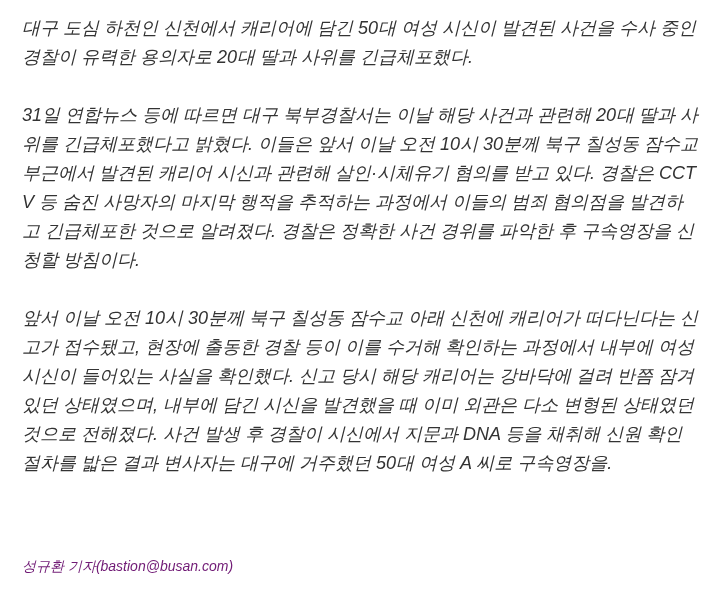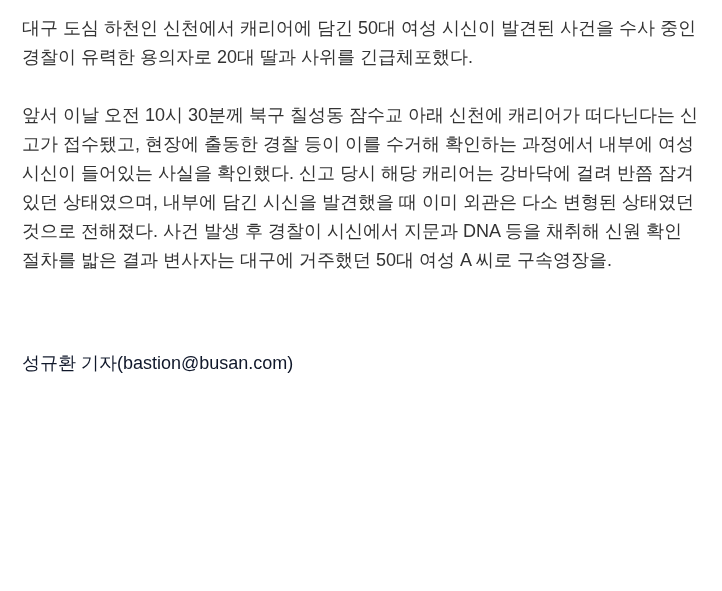--- a/index.html
+++ b/index.html
@@ -16,34 +16,36 @@
     font-family: "Liberation Sans", "DejaVu Sans", sans-serif;
   }
   .article-body {
     padding: 14px 22px 0 22px;
     color: #333333;
     font-size: 18px;
     line-height: 29px;
     text-align: left;
     word-break: break-all;
     overflow-wrap: break-word;
+    font-style: italic;
   }
   .article-body p {
     margin: 0 0 29px 0;
     padding: 0;
   }
   .byline {
     margin-top: 74px !important;
-    color: #0f172a;
-    font-size: 18px;
+    color: #701a75;
+    font-size: 14px;
     line-height: 29px;
   }
 </style>
 </head>
 <body>
 
 <div class="page">
   <div class="article-body">
     <p>대구 도심 하천인 신천에서 캐리어에 담긴 50대 여성 시신이 발견된 사건을 수사 중인 경찰이 유력한 용의자로 20대 딸과 사위를 긴급체포했다.</p>
+    <p>31일 연합뉴스 등에 따르면 대구 북부경찰서는 이날 해당 사건과 관련해 20대 딸과 사위를 긴급체포했다고 밝혔다. 이들은 앞서 이날 오전 10시 30분께 북구 칠성동 잠수교 부근에서 발견된 캐리어 시신과 관련해 살인·시체유기 혐의를 받고 있다. 경찰은 CCTV 등 숨진 사망자의 마지막 행적을 추적하는 과정에서 이들의 범죄 혐의점을 발견하고 긴급체포한 것으로 알려졌다. 경찰은 정확한 사건 경위를 파악한 후 구속영장을 신청할 방침이다.</p>
     <p>앞서 이날 오전 10시 30분께 북구 칠성동 잠수교 아래 신천에 캐리어가 떠다닌다는 신고가 접수됐고, 현장에 출동한 경찰 등이 이를 수거해 확인하는 과정에서 내부에 여성 시신이 들어있는 사실을 확인했다. 신고 당시 해당 캐리어는 강바닥에 걸려 반쯤 잠겨있던 상태였으며, 내부에 담긴 시신을 발견했을 때 이미 외관은 다소 변형된 상태였던 것으로 전해졌다. 사건 발생 후 경찰이 시신에서 지문과 DNA 등을 채취해 신원 확인 절차를 밟은 결과 변사자는 대구에 거주했던 50대 여성 A 씨로 구속영장을.</p>
     <p class="byline">성규환 기자(bastion@busan.com)</p>
   </div>
 </div>
 
 </body></html>

